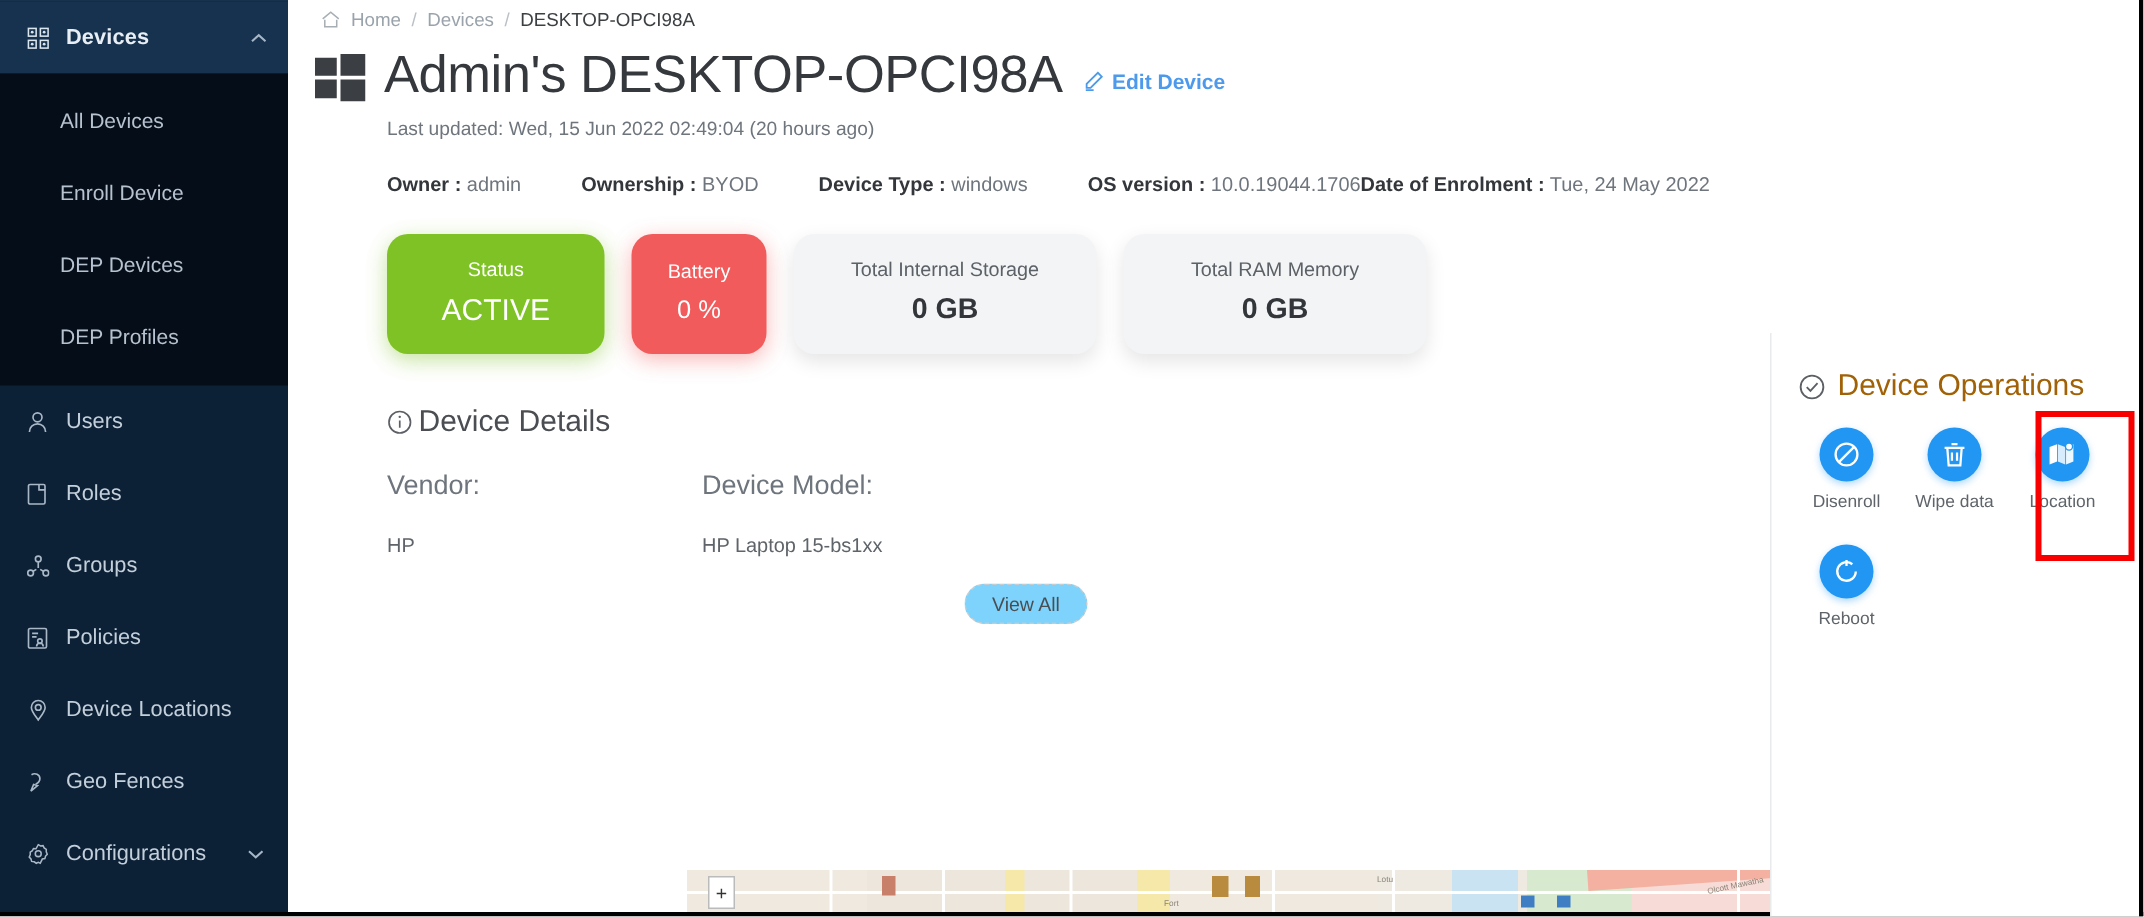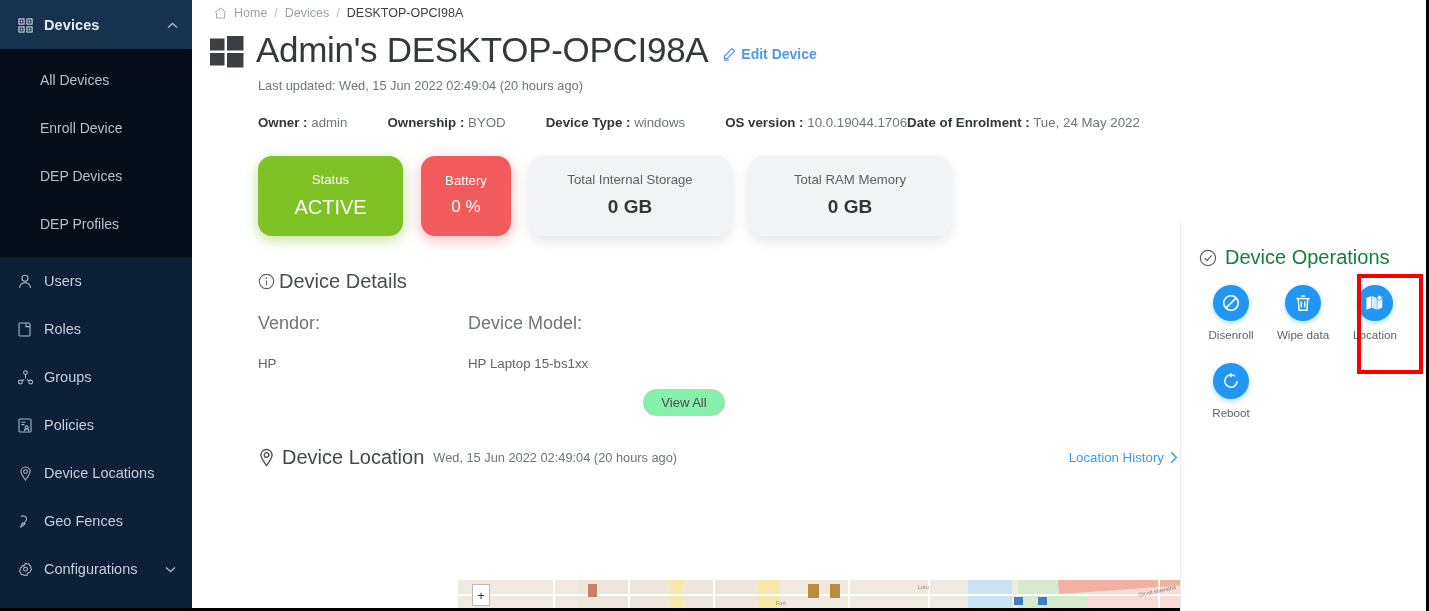--- a/index.html
+++ b/index.html
@@ -158,21 +158,21 @@
   }
   .detail-col { width: 210px; }
   .detail-col .dk { font-weight: bold; color:#2f3237; margin-bottom: 22px; font-size:18px;}
   .detail-col .dk span { font-weight: normal; color:#6e757c; }
   .detail-col .dv { color: #5e6469; }
 
   .viewall-wrap { display:flex; justify-content:center; padding: 18px 250px 0 0; }
   .view-all {
     border: 1px dashed #c7ccd1; border-radius: 20px;
     padding: 5px 17px; font-size: 13px; color: #4a4e52;
-    background: #86efac;
+    background: #7dd3fc;
   }
 
   .loc-head {
     display: flex; align-items: center;
     padding: 30px 0 0 66px;
   }
   .loc-head .pin { margin-right: 7px; }
   .loc-head .ltitle { font-size: 20px; color: #44484c; }
   .loc-head .lstamp { font-size: 12.8px; color: #6e757c; margin-left: 9px; }
   .loc-head .lhist {
@@ -204,21 +204,21 @@
     position: absolute;
     right: 0; top: 222px;
     width: 246px; height: 389px;
     border-left: 1px solid #e8eaec;
     background: #fff;
     padding: 24px 0 0 0;
   }
   .ops-head {
     display:flex; align-items:center; gap:8px;
     padding-left: 18px;
-    font-size: 20px; color: #15803d;
+    font-size: 20px; color: #a16207;
   }
   .ops-grid {
     display:flex; flex-wrap: wrap;
     padding: 16px 0 0 14px;
     width: 232px;
   }
   .op {
     width: 72px;
     display:flex; flex-direction:column; align-items:center;
     margin-bottom: 22px;
@@ -474,38 +474,20 @@
           <span>Device Model</span><span>:</span>
         </div>
         <div class="dv">HP Laptop 15-bs1xx</div>
       </div>
     </div>
 
     <div class="viewall-wrap">
       <button class="view-all">View All</button>
     </div>
 
-    <div class="loc-head">
-      <span class="pin">
-        <svg width="17" height="19" viewBox="0 0 17 19" fill="none" stroke="#4a4d51" stroke-width="1.3">
-          <path d="M8.5 17.6c3.2-4.6 5.6-7.5 5.6-10.5A5.6 5.6 0 0 0 2.9 7.1c0 3 2.4 5.9 5.6 10.5z"></path>
-          <circle cx="8.5" cy="7" r="2.3"></circle>
-        </svg>
-      </span>
-      <span class="ltitle">Device Location</span>
-      <span class="lstamp">Wed, 15 Jun 2022 02:49:04 (20 hours ago)</span>
-      <span class="lhist">
-        <span>Location History</span>
-        <span>
-          <svg width="8" height="13" viewBox="0 0 8 13" fill="none" stroke="#3d9ae8" stroke-width="1.5">
-              <path d="M1.2 1.2L6.4 6.5L1.2 11.8"></path>
-            </svg>
-        </span>
-      </span>
-    </div>
 
     <div class="map">
       <div class="block" style="left:0;top:0;width:120px;height:31px;background:#efe9e0;"></div>
       <div class="block" style="left:120px;top:0;width:180px;height:31px;background:#ece6dc;"></div>
       <div class="block" style="left:300px;top:0;width:160px;height:31px;background:#efe9e0;"></div>
       <div class="block" style="left:460px;top:0;width:100px;height:31px;background:#eeeae2;"></div>
       <div class="block" style="left:510px;top:0;width:44px;height:31px;background:#c9e3f2;"></div>
       <div class="block" style="left:560px;top:0;width:70px;height:31px;background:#d7ead0;"></div>
       <div class="block" style="left:630px;top:0;width:130px;height:31px;background:#f7dbd6;"></div>
       <div class="block" style="left:760px;top:0;width:85px;height:31px;background:#f2d9cf;"></div>

